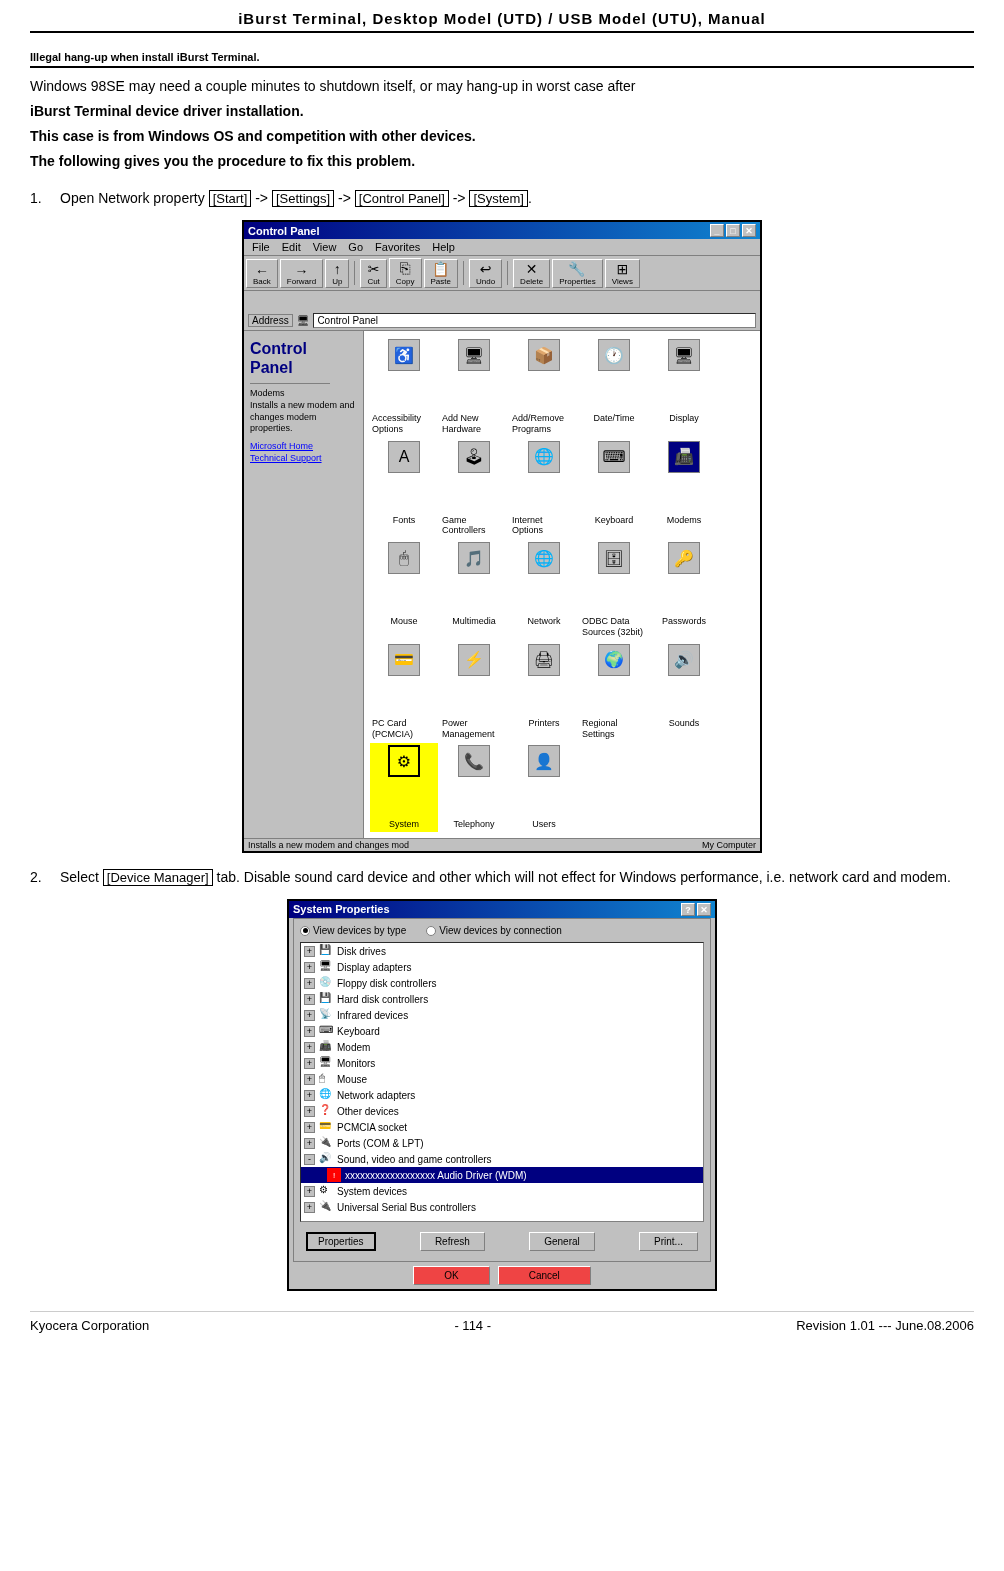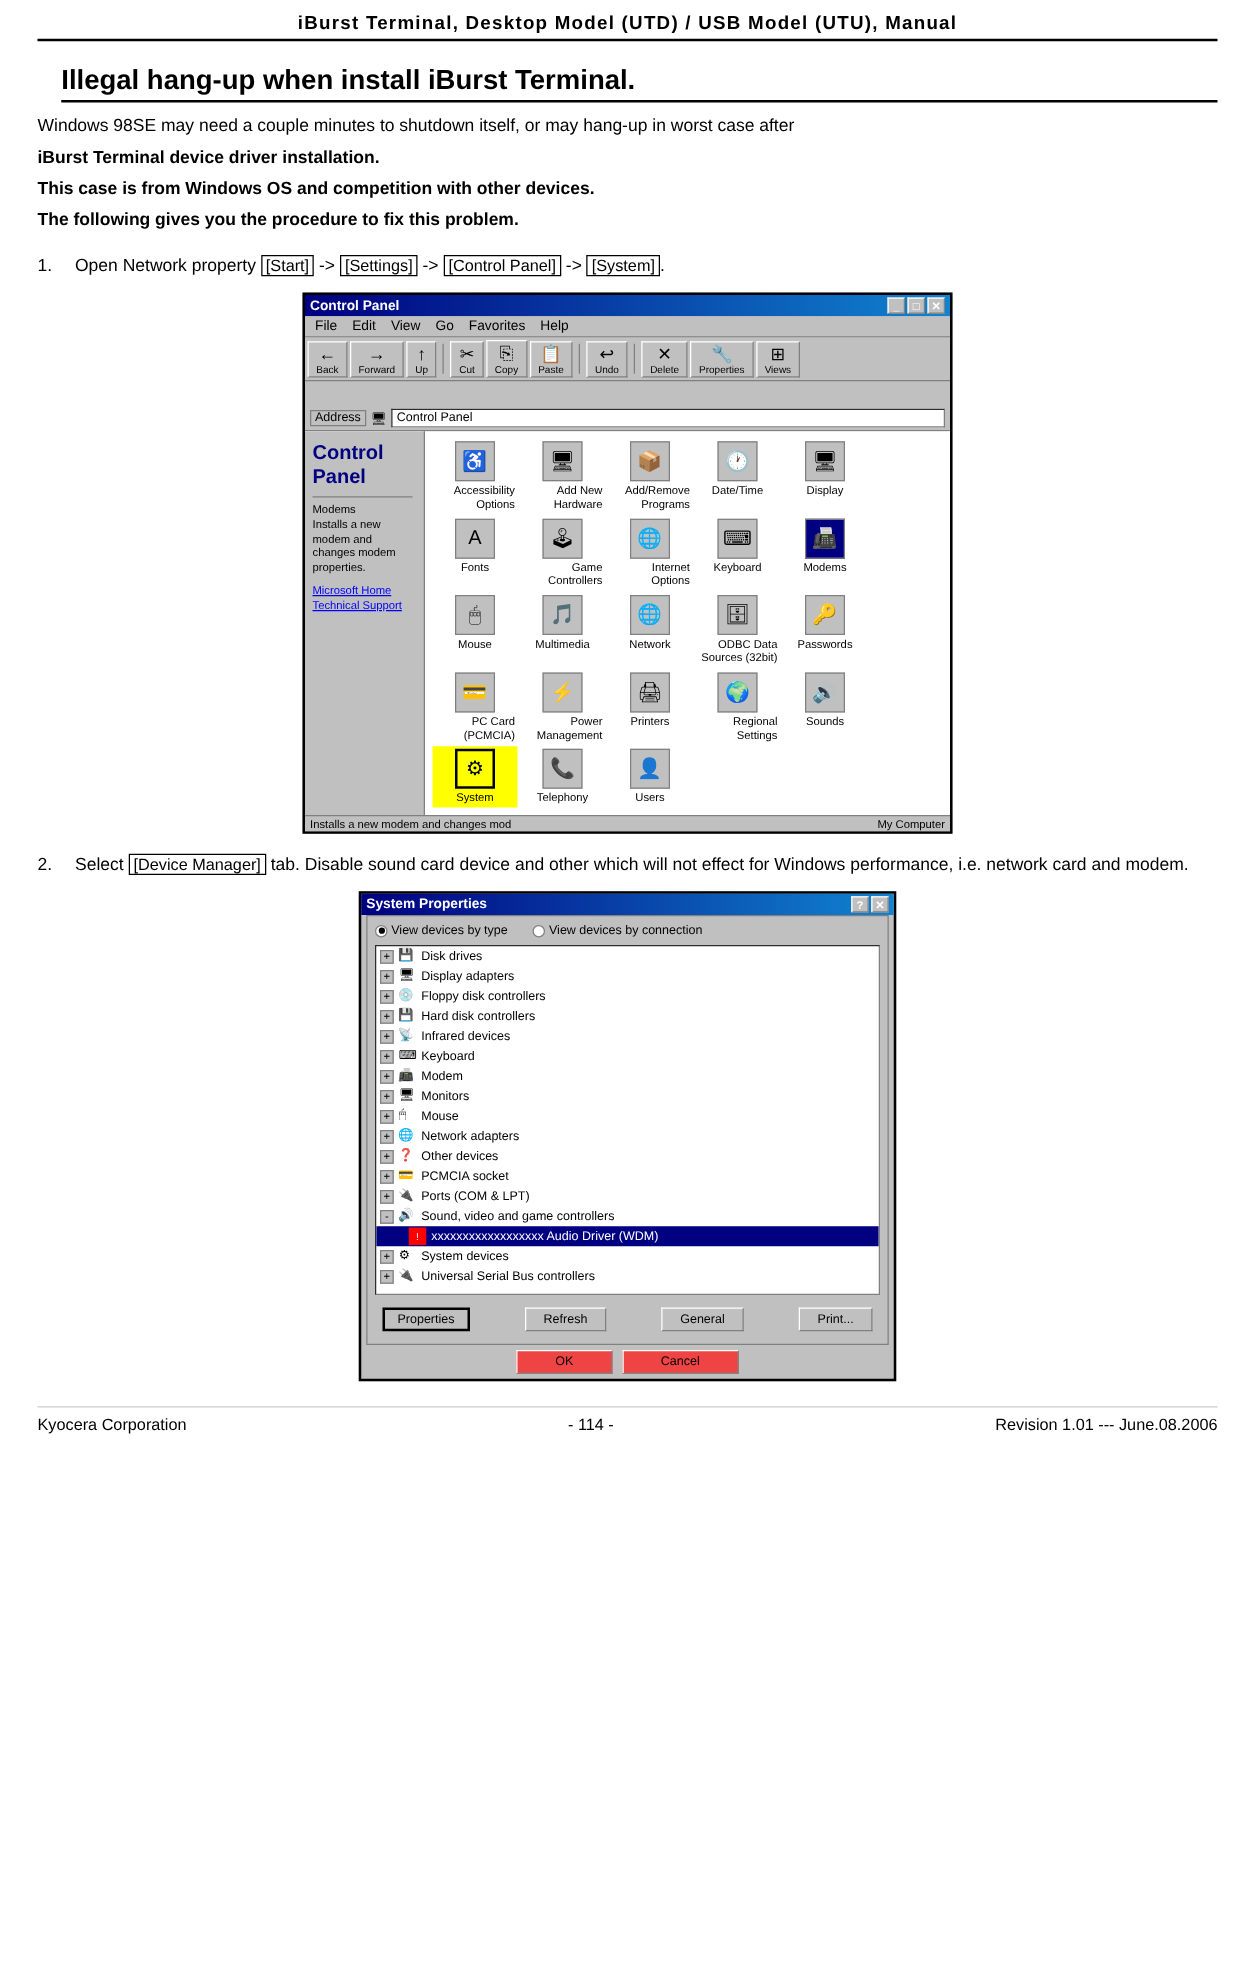--- a/index.html
+++ b/index.html
@@ -20,27 +20,26 @@
       font-weight: bold;
       letter-spacing: 1px;
       border-bottom: 2px solid #000;
       padding-bottom: 4px;
       margin-bottom: 18px;
       font-family: Arial, sans-serif;
     }
 
     
     .section-heading {
-      font-size: 22px;
+      font-size: 11px;
       font-weight: bold;
       font-family: Arial, sans-serif;
       border-bottom: 2px solid #000;
       padding-bottom: 3px;
       margin-bottom: 8px;
-      margin-left: 19px;
     }
 
     
     .body-para {
       font-family: Arial, sans-serif;
       font-size: 14px;
       font-weight: bold;
       margin-bottom: 4px;
       line-height: 1.5;
     }
@@ -179,21 +178,21 @@
       border: 1px inset #808080;
       padding: 1px 3px;
       font-size: 10px;
     }
     .win98-content {
       display: flex;
       background: #fff;
       min-height: 260px;
     }
     .win98-sidebar {
-      width: 96px;
+      width: 120px;
       background: #c0c0c0;
       border-right: 1px solid #808080;
       padding: 8px 6px;
     }
     .win98-sidebar-title {
       font-size: 16px;
       font-weight: bold;
       color: #000080;
       line-height: 1.2;
       margin-bottom: 6px;
@@ -236,23 +235,24 @@
       align-items: center;
       justify-content: center;
       font-size: 16px;
       margin-bottom: 2px;
     }
     .win98-icon-img.highlighted {
       background: #000080;
     }
     .win98-icon-label {
       font-size: 9px;
-      text-align: right;
+      text-align: left;
       word-break: break-word;
       line-height: 1.2;
+      margin-top: 40px;
     }
     .win98-statusbar {
       background: #c0c0c0;
       border-top: 1px solid #808080;
       padding: 1px 4px;
       font-size: 9px;
       display: flex;
       justify-content: space-between;
     }
 

